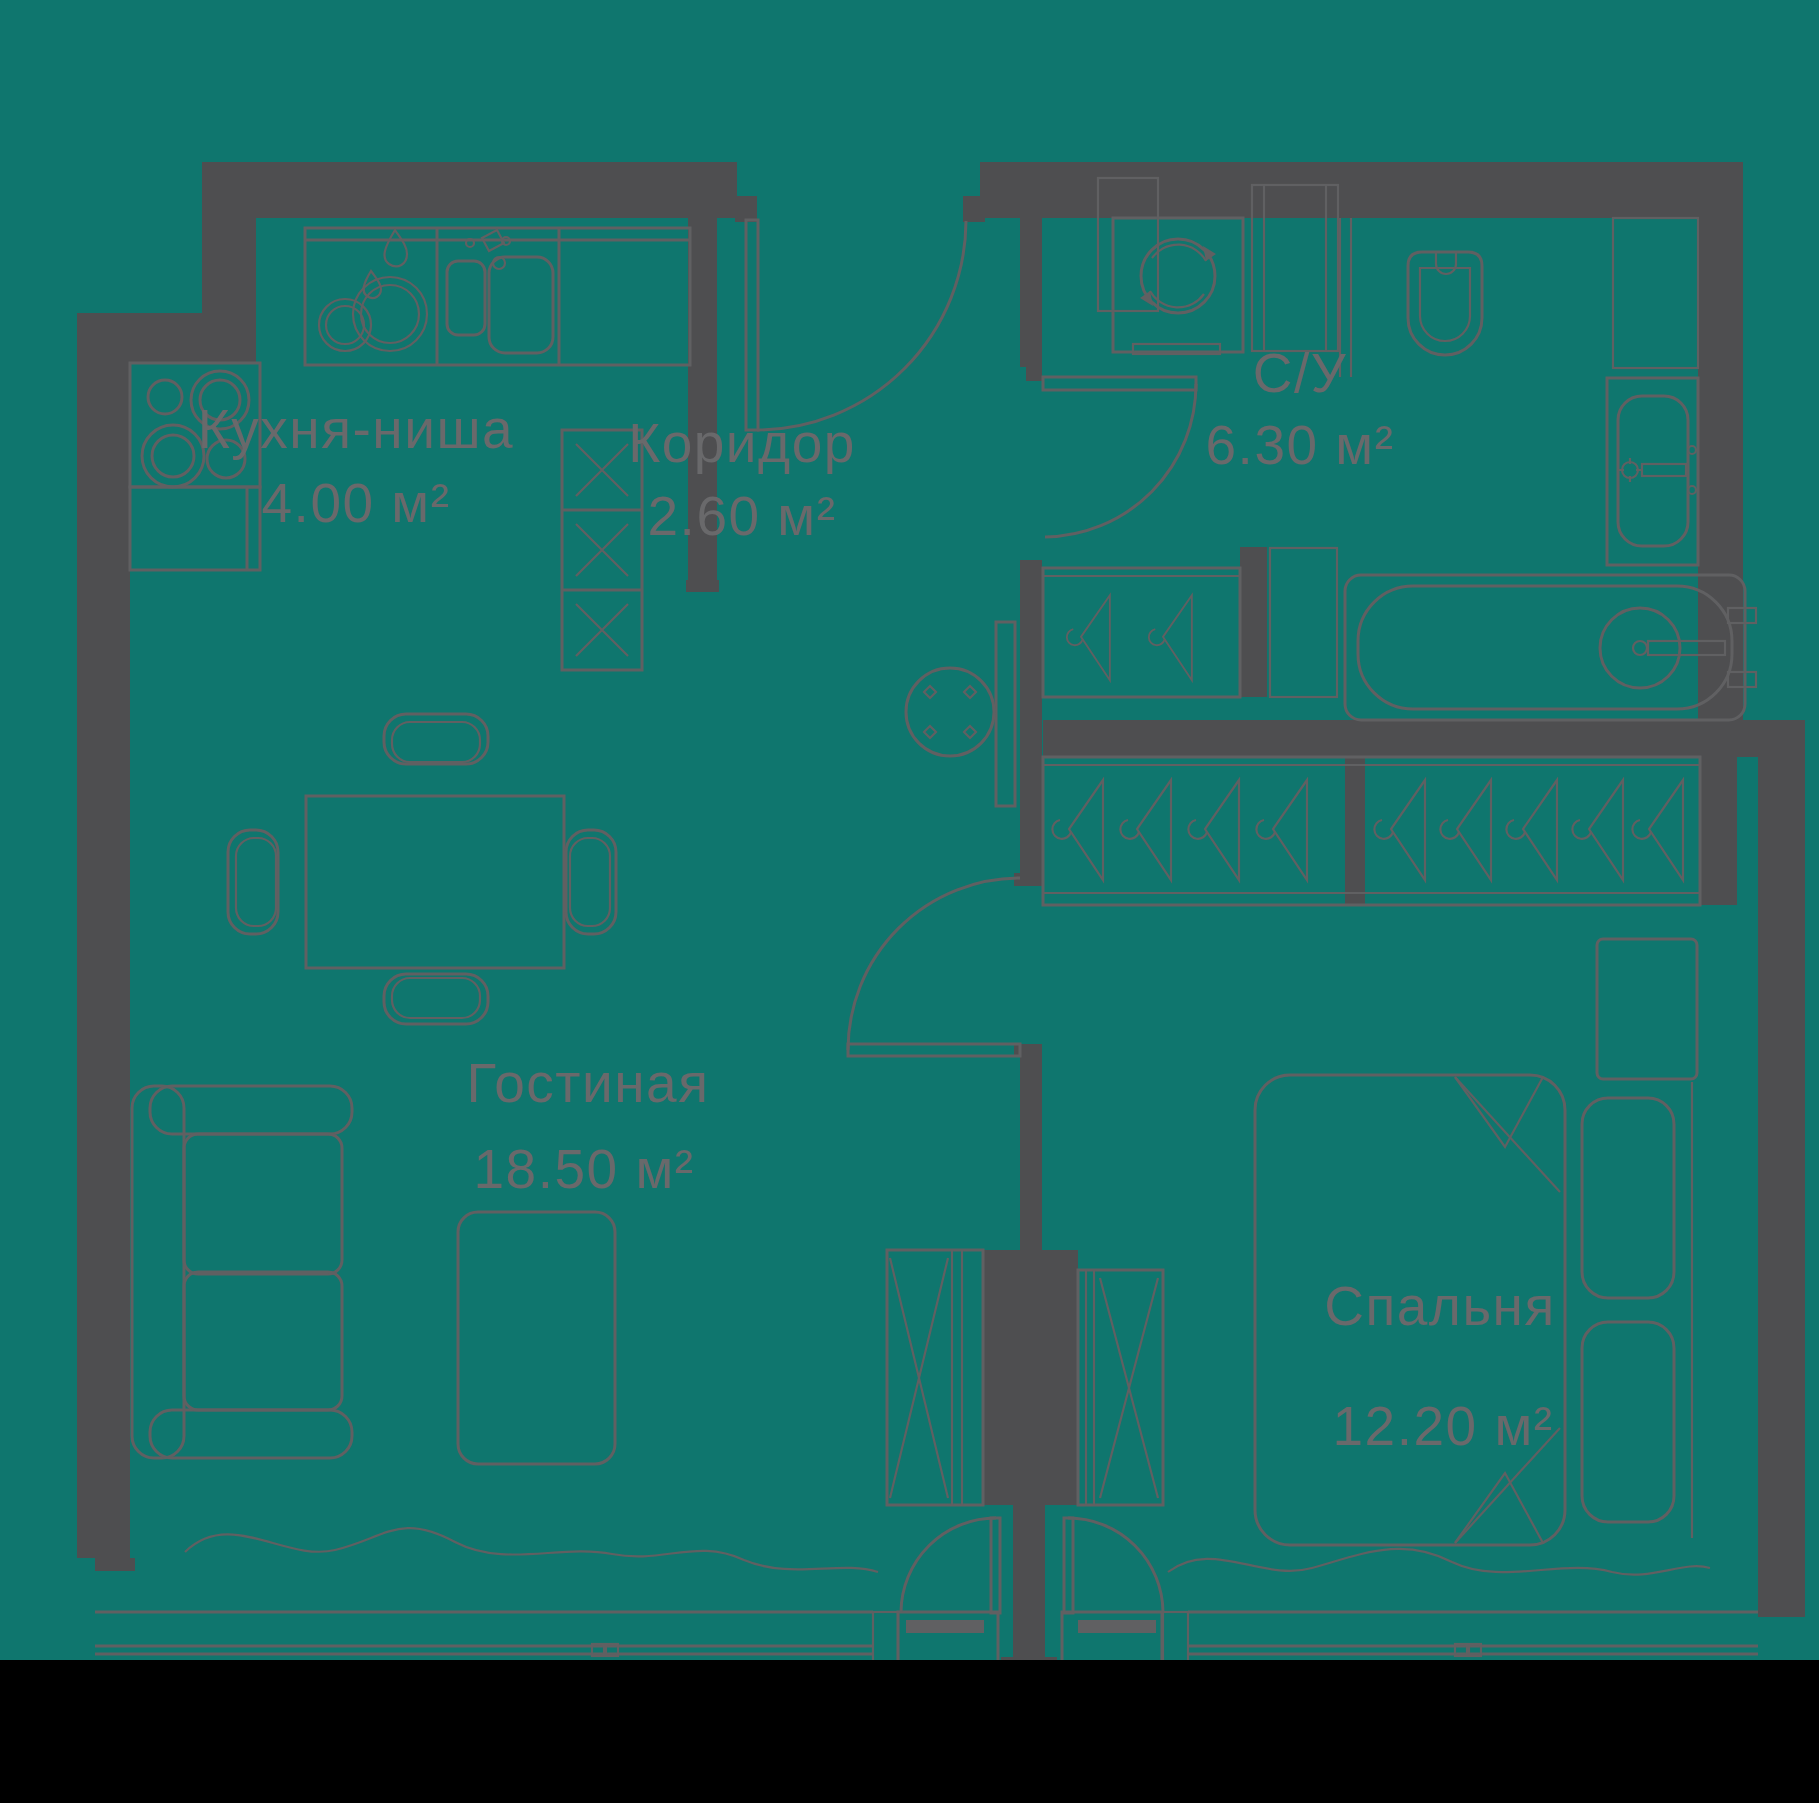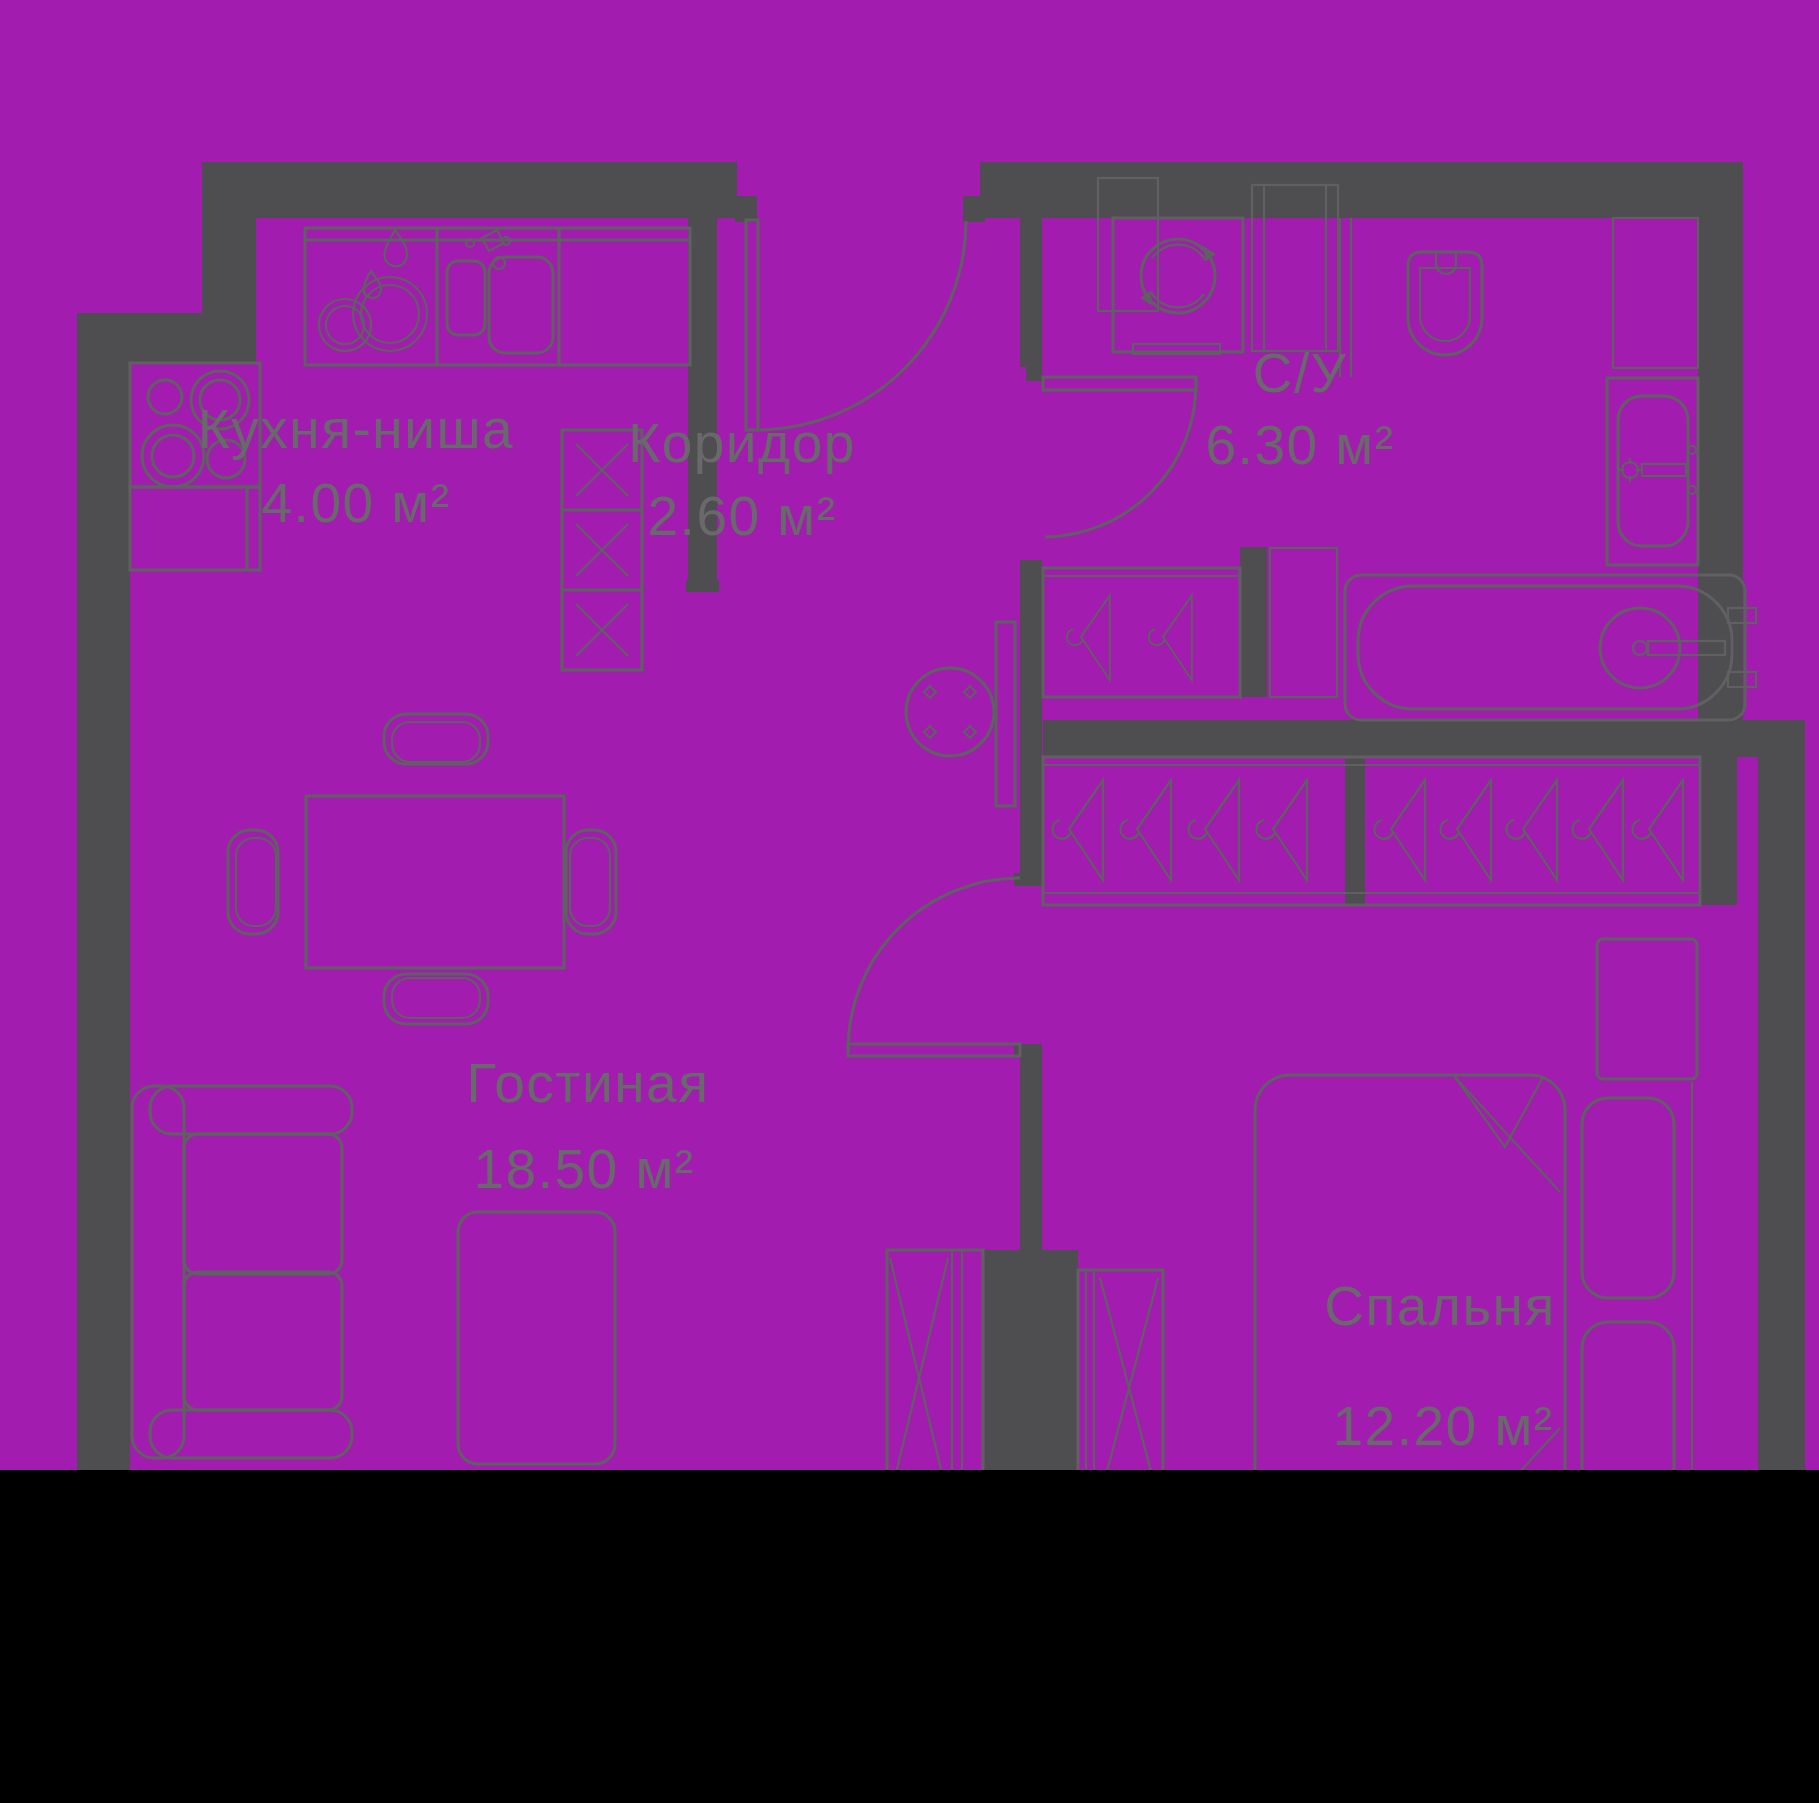--- a/index.html
+++ b/index.html
@@ -1,16 +1,16 @@
 <!DOCTYPE html>
 <html><head>
 <meta charset="utf-8">
 <style>
   html,body{margin:0;padding:0;background:#000;}
-  .stage{position:relative;width:1819px;height:1470px;background:#a21caf;overflow:hidden;}
+  .stage{position:relative;width:1819px;height:1660px;background:#0f766e;overflow:hidden;}
   svg{display:block;}
   .wall{fill:#4e4e50;stroke:none;}
   .ln{fill:none;stroke:#606062;stroke-width:3;}
   .ln2{fill:none;stroke:#606062;stroke-width:2.2;}
   .lnf{fill:#606062;stroke:none;}
   .lbl{fill:#69696b;font-family:"Liberation Sans",sans-serif;font-size:55px;letter-spacing:1.5px;text-anchor:middle;}
 </style>
 </head>
 <body>
 

